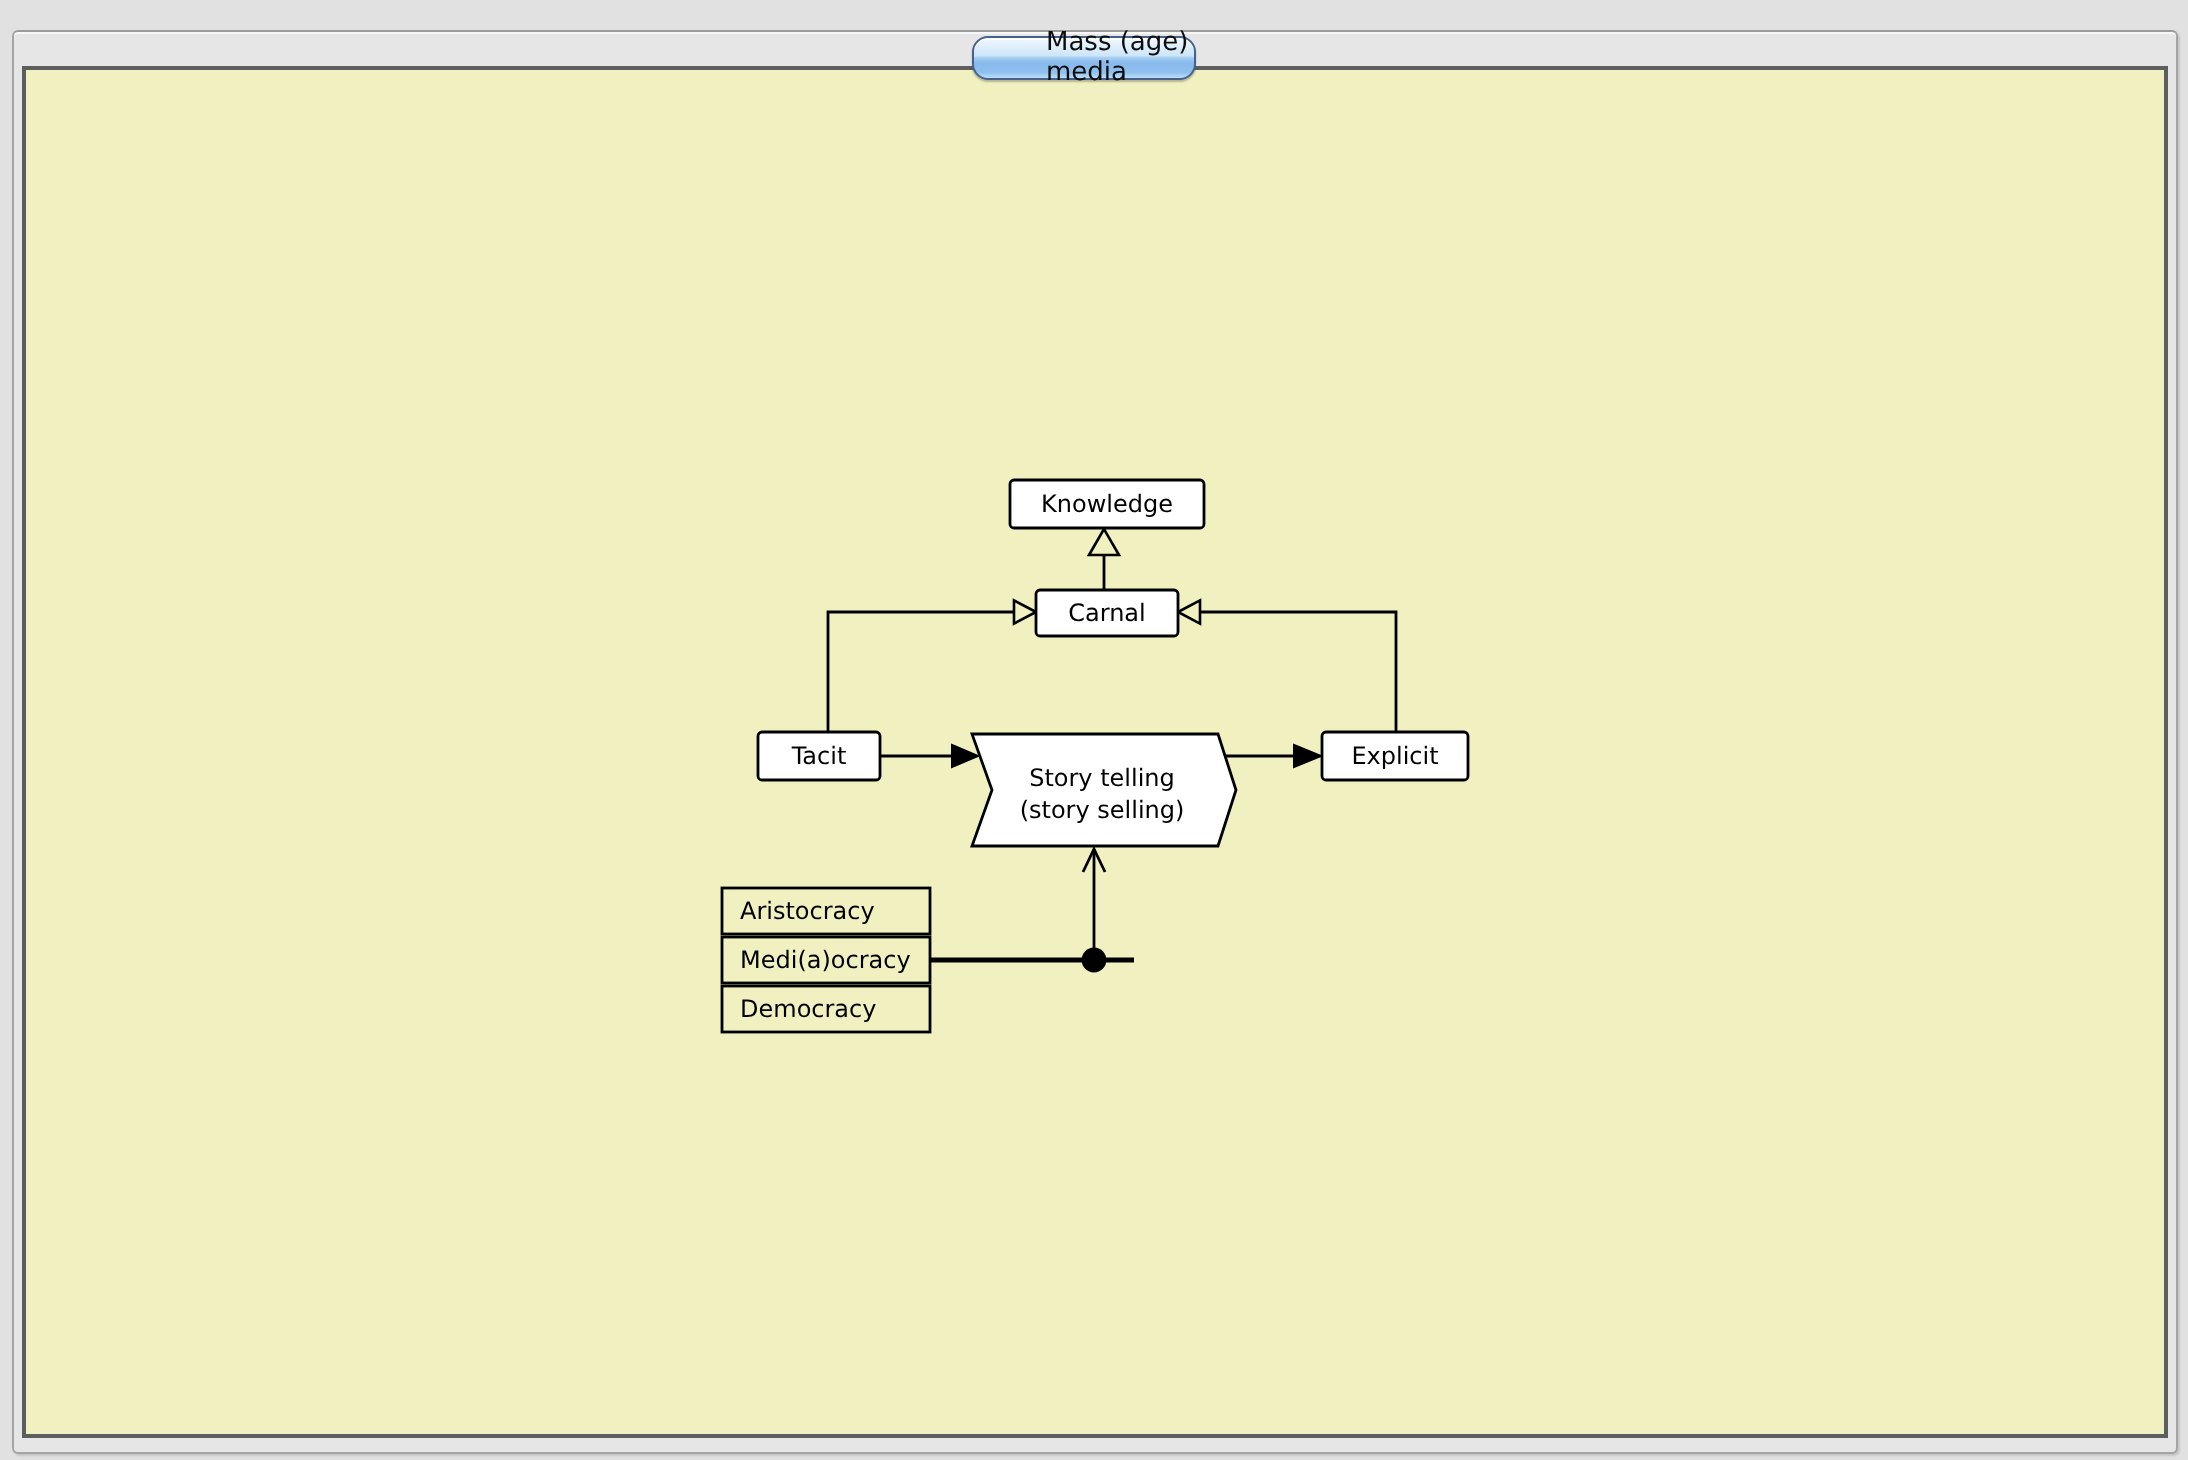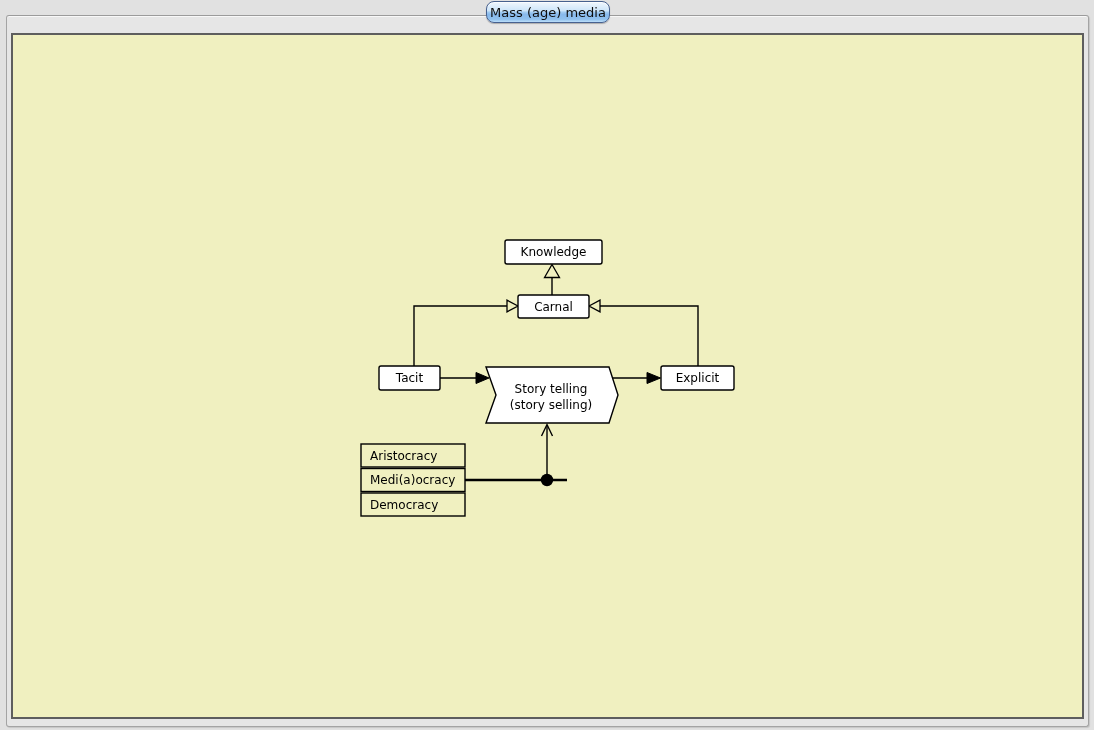--- a/index.html
+++ b/index.html
@@ -14,29 +14,30 @@
     border:1px solid #a4a4a4;border-top-color:#9b9b9b;
     border-radius:3px;
     box-shadow:inset 0 1px 0 #f8f8f8, 1px 1px 1px rgba(0,0,0,0.12);
   }
   .canvas{
     position:absolute;left:11px;top:33px;width:1069px;height:682px;
     background:#f0f0c0;
     border:2px solid #5e5e5e;
   }
   .tab{
-    position:absolute;left:486px;top:1px;width:124px;height:22px;
+    position:absolute;left:486px;top:18px;width:112px;height:22px;
     box-sizing:border-box;
     border:1px solid #47618f;border-radius:8px;
     background:linear-gradient(to bottom,#f0f7fe 0%,#cde5f9 44%,#a4cdf2 50%,#88b9ec 62%,#8fc0ee 86%,#bcdef8 100%);
     display:flex;align-items:center;justify-content:center;
     font-size:13px;color:#0d0d0d;
     box-shadow:0 1px 1px rgba(0,0,0,0.25), inset 0 1px 0 rgba(255,255,255,0.75);
     z-index:6;
     cursor:default;
+    padding-left:36px;
   }
   svg.overlay{position:absolute;left:0;top:0;z-index:4;}
   svg .node{fill:#ffffff;stroke:#000000;stroke-width:1.4;}
   svg .cell{fill:none;stroke:#000000;stroke-width:1.4;}
   svg .edge{fill:none;stroke:#000000;stroke-width:1.4;}
   svg .edge-thick{fill:none;stroke:#000000;stroke-width:2.6;}
   svg .hollow{fill:#f0f0c0;stroke:#000000;stroke-width:1.3;}
   svg .filled{fill:#000000;stroke:#000000;stroke-width:1;}
   svg .open-arrow{fill:none;stroke:#000000;stroke-width:1.4;}
   svg text{font-family:"DejaVu Sans","Liberation Sans",sans-serif;font-size:12px;fill:#000000;}

